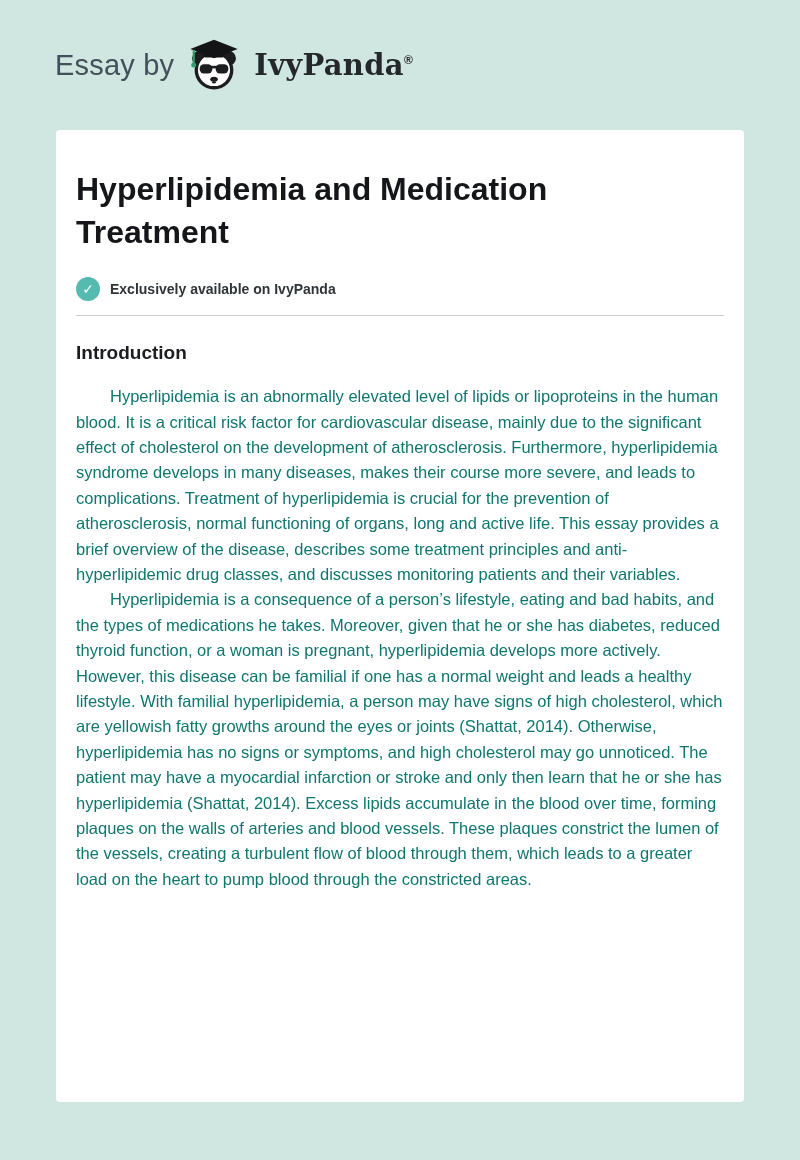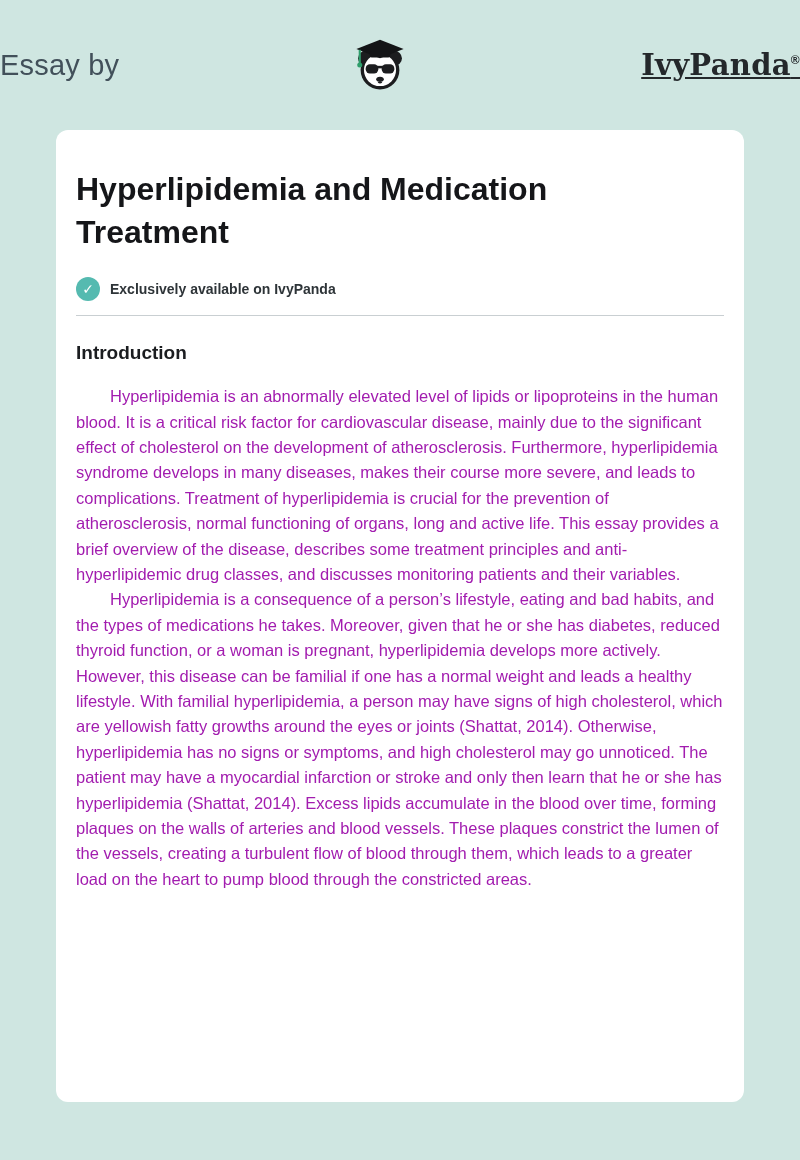--- a/index.html
+++ b/index.html
@@ -6,44 +6,43 @@
   html,body { width:800px; height:1160px; }
   body {
     background:#cfe6e1;
     font-family:"Liberation Sans", sans-serif;
     overflow:hidden;
   }
   .site-header {
     height:130px;
     display:flex;
     align-items:center;
+    padding-left:55px;
     gap:13px;
-    justify-content:space-between;
   }
   .essay-by {
     font-size:29px;
     color:#42505a;
     letter-spacing:0.2px;
   }
   .logo { width:54px; height:54px; display:inline-flex; }
   .brand {
     font-size:29px;
     font-weight:bold;
     color:#24282b;
     font-family:"DejaVu Serif", serif;
     letter-spacing:0.3px;
-    text-decoration:underline;
   }
   .reg { font-size:12px; vertical-align:super; font-family:"Liberation Sans", sans-serif; }
   .card {
     width:688px;
     height:972px;
     margin:0 auto;
     background:#ffffff;
-    border-radius:12px;
+    border-radius:4px;
     padding:38px 20px;
     overflow:hidden;
   }
   .title {
     font-size:32px;
     font-weight:bold;
     color:#151619;
     line-height:1.33;
     max-width:560px;
     margin-bottom:24px;
@@ -77,21 +76,21 @@
   }
   h2 {
     font-size:19px;
     font-weight:bold;
     color:#1b1d20;
     margin:26px 0 20px;
   }
   p {
     font-size:16.5px;
     line-height:25.4px;
-    color:#a21caf;
+    color:#0f766e;
     text-indent:34px;
   }
 </style>
 </head>
 <body>
 
 <div class="page">
 
   <header class="site-header">
     <span class="essay-by">Essay by</span>

